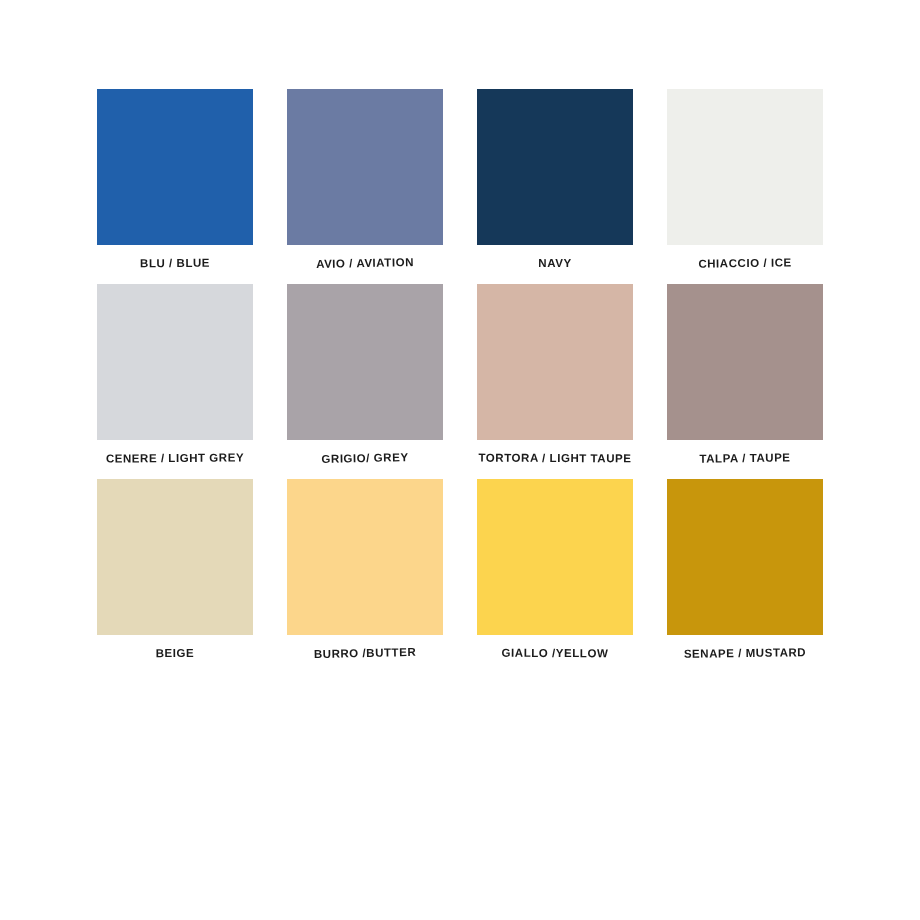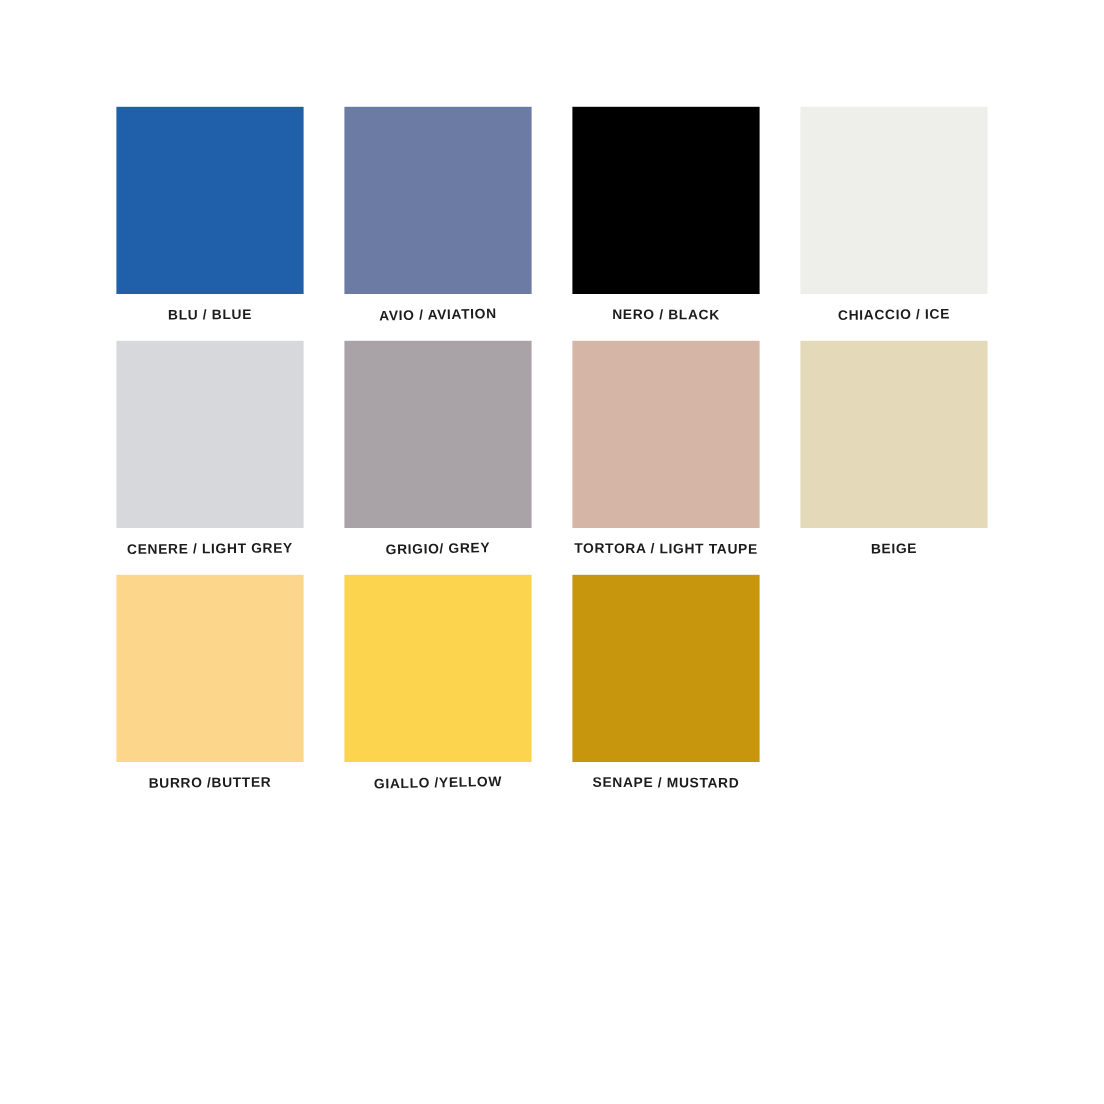--- a/index.html
+++ b/index.html
@@ -79,38 +79,42 @@
   <div class="swatch-grid">
       <div class="swatch-cell">
         <div class="swatch-chip" style="background: rgb(32, 96, 171);"></div>
         <div class="swatch-label">BLU / BLUE</div>
       </div>
       <div class="swatch-cell">
         <div class="swatch-chip" style="background: rgb(107, 123, 163);"></div>
         <div class="swatch-label">AVIO / AVIATION</div>
       </div>
       <div class="swatch-cell">
-        <div class="swatch-chip" style="background: rgb(0, 0, 0);"></div>
-        <div class="swatch-label">NERO / BLACK</div>
+        <div class="swatch-chip" style="background: rgb(21, 56, 89);"></div>
+        <div class="swatch-label">NAVY</div>
       </div>
       <div class="swatch-cell">
         <div class="swatch-chip" style="background: rgb(238, 239, 235);"></div>
         <div class="swatch-label">CHIACCIO / ICE</div>
       </div>
       <div class="swatch-cell">
         <div class="swatch-chip" style="background: rgb(214, 216, 220);"></div>
         <div class="swatch-label">CENERE / LIGHT GREY</div>
       </div>
       <div class="swatch-cell">
         <div class="swatch-chip" style="background: rgb(169, 163, 168);"></div>
         <div class="swatch-label">GRIGIO/ GREY</div>
       </div>
       <div class="swatch-cell">
         <div class="swatch-chip" style="background: rgb(213, 182, 166);"></div>
         <div class="swatch-label">TORTORA / LIGHT TAUPE</div>
+      </div>
+      <div class="swatch-cell">
+        <div class="swatch-chip" style="background: rgb(165, 145, 141);"></div>
+        <div class="swatch-label">TALPA / TAUPE</div>
       </div>
       <div class="swatch-cell">
         <div class="swatch-chip" style="background: rgb(228, 217, 184);"></div>
         <div class="swatch-label">BEIGE</div>
       </div>
       <div class="swatch-cell">
         <div class="swatch-chip" style="background: rgb(252, 214, 139);"></div>
         <div class="swatch-label">BURRO /BUTTER</div>
       </div>
       <div class="swatch-cell">

